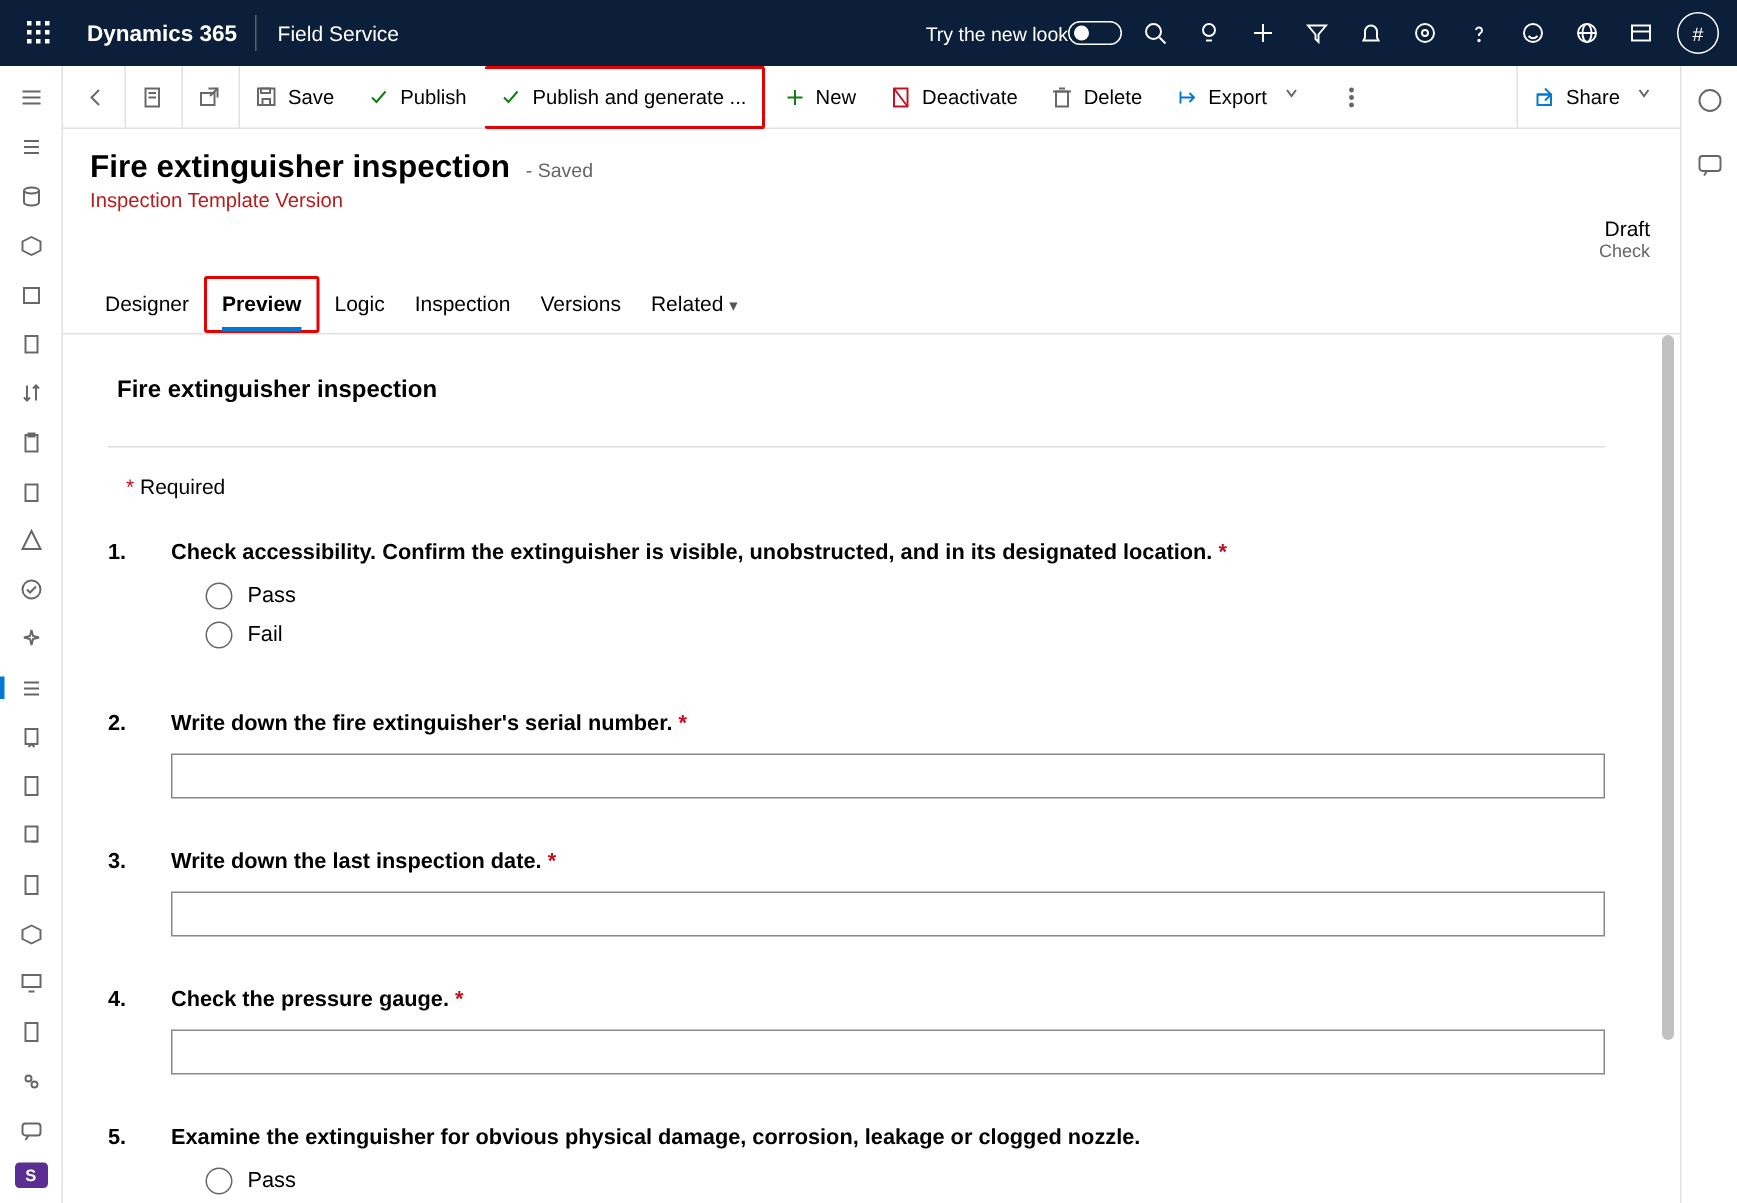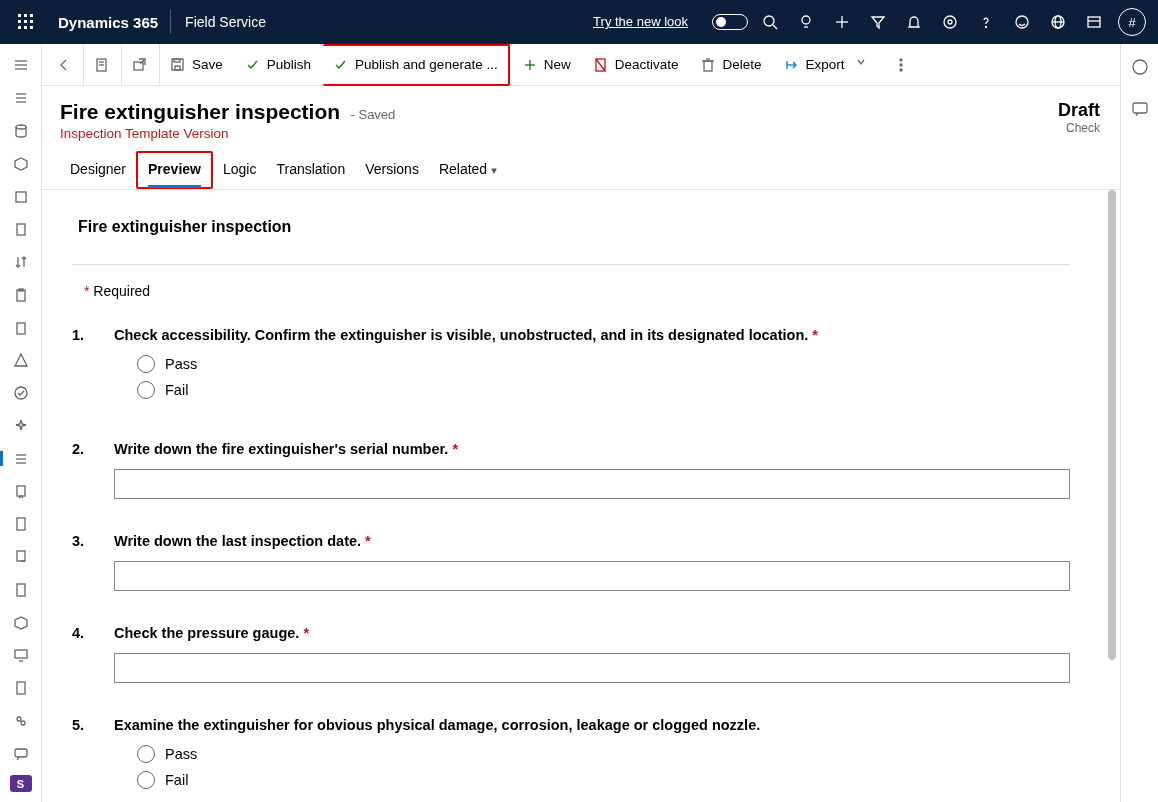--- a/index.html
+++ b/index.html
@@ -6,21 +6,21 @@
 body { background: #fff; width: 1158px; height: 802px; overflow: hidden; position: relative; }
 
 
 .topnav { background: #0b1f3a; height: 44px; display: flex; align-items: center; color: #ffffff; padding: 0 6px; }
 .waffle { width: 40px; height: 44px; display: flex; align-items: center; justify-content: center; cursor: pointer; }
 .waffle svg { fill: #fff; }
 .brand { font-size: 15px; font-weight: 600; padding: 0 12px; }
 .divider { width: 1px; height: 24px; background: rgba(255,255,255,0.3); }
 .app-name { font-size: 14px; padding: 0 14px; font-weight: 400; }
 .topnav .spacer { flex: 1; }
-.try-look { display: flex; gap: 24px; font-size: 13px; margin-right: 4px; text-decoration: underline; }
+.try-look { display: flex; align-items: center; gap: 0; font-size: 13px; margin-right: 4px; }
 .toggle { width: 36px; height: 16px; border: 1px solid #fff; border-radius: 8px; position: relative; background: transparent; }
 .toggle::after { content: ""; position: absolute; width: 10px; height: 10px; border-radius: 50%; background: #fff; top: 2px; left: 3px; }
 .topicon { width: 36px; height: 44px; display: flex; align-items: center; justify-content: center; cursor: pointer; }
 .avatar { width: 28px; height: 28px; border: 1px solid #fff; border-radius: 50%; display: flex; align-items: center; justify-content: center; font-size: 13px; margin: 0 6px; }
 
 
 .shell { display: flex; height: calc(802px - 44px); }
 .leftrail { width: 42px; border-right: 1px solid #e1e1e1; display: flex; flex-direction: column; align-items: center; padding-top: 10px; gap: 10px; background:#fff;}
 .leftrail .rail-icon { width: 42px; height: 30px; display: flex; align-items: center; justify-content: center; cursor: pointer; color: #555; position: relative;}
 .leftrail .rail-icon.active::before { content:""; position:absolute; left:0; top:4px; bottom:4px; width:3px; background:#0078d4;}
@@ -36,21 +36,21 @@
 .cmdbtn svg, .cmdbtn .ic { width: 15px; height: 15px; }
 .highlight-red { border: 2.5px solid #e60000; border-radius: 2px; }
 .cmd-spacer { flex:1; }
 
 
 .page-header { padding: 14px 0 10px 18px; display:flex; align-items:flex-start;}
 .page-title { font-size: 21px; font-weight: 600; }
 .saved-label { font-size: 13px; color: #666; font-weight: 400; margin-left: 6px; margin-top: 21px;}
 .subtitle { font-size: 13.5px; color: #b91c1c; margin-top: 2px; }
 .header-right { margin-left:auto; text-align:right; padding-right:20px;}
-.header-right .draft{font-size:18px; font-weight:700;}
+.header-right .draft{font-size:14px; font-weight:400;margin-top:44px;}
 .header-right .status{font-size:12px; color:#666;}
 
 
 .tabs { display: flex; gap: 0; padding: 0 18px; border-bottom:1px solid #e1e1e1;}
 .tab { padding: 10px 10px 12px; font-size: 14px; cursor: pointer; position: relative; }
 .tab.active { font-weight: 600; }
 .tab.active::after{ content:""; position:absolute; left:10px; right:10px; bottom:-1px; height:3px; background:#0078d4;}
 .tab.redbox { border:2.5px solid #e60000; border-radius:2px; padding:8px 10px 10px;}
 .tab .chev { font-size:11px; margin-left:4px; color:#555;}
 
@@ -374,41 +374,52 @@
           </svg>
         </div>
       <div class="cmdbtn noborder">
           <svg class="ic-svg" width="15" height="15">
             <circle cx="8" cy="3" r="1" fill="#666"></circle>
             <circle cx="8" cy="8" r="1" fill="#666"></circle>
             <circle cx="8" cy="13" r="1" fill="#666"></circle>
           </svg>
         </div>
       <div class="cmd-spacer"></div>
+      <div class="cmdbtn">
+          <svg class="ic-svg ic-blue" width="15" height="15">
+            <polyline points="8,2 12,6 8,10"></polyline>
+            <line x1="12" y1="6" x2="3" y2="6"></line>
+            <rect x="3" y="6" width="9" height="7"></rect>
+          </svg>
+          <span>Share</span>
+          <svg class="ic-svg" width="10" height="10" style="margin-left:4px;">
+            <polyline points="2,3 5,7 8,3"></polyline>
+          </svg>
+        </div>
     </div>
 
     <div class="page-header">
       <div>
         <div>
           <span class="page-title">Fire extinguisher inspection</span>
           <span class="saved-label">- Saved</span>
         </div>
         <div class="subtitle">Inspection Template Version</div>
       </div>
       <div class="header-right">
         <div class="draft">Draft</div>
         <div class="status">Check</div>
       </div>
     </div>
 
     <div class="tabs">
       <div class="tab">Designer</div>
       <div class="tab active redbox">Preview</div>
       <div class="tab">Logic</div>
-      <div class="tab">Translation</div>
+      <div class="tab">Inspection</div>
       <div class="tab">Versions</div>
       <div class="tab"><span>Related</span><span class="chev">▾</span></div>
     </div>
 
     <div class="scrollpane">
       <div class="preview-wrap">
         <div class="form-title">Fire extinguisher inspection</div>
         <div class="hr"></div>
         <div class="required-note"><span class="ast">*</span><span> Required</span></div>
         <div id="questions">

